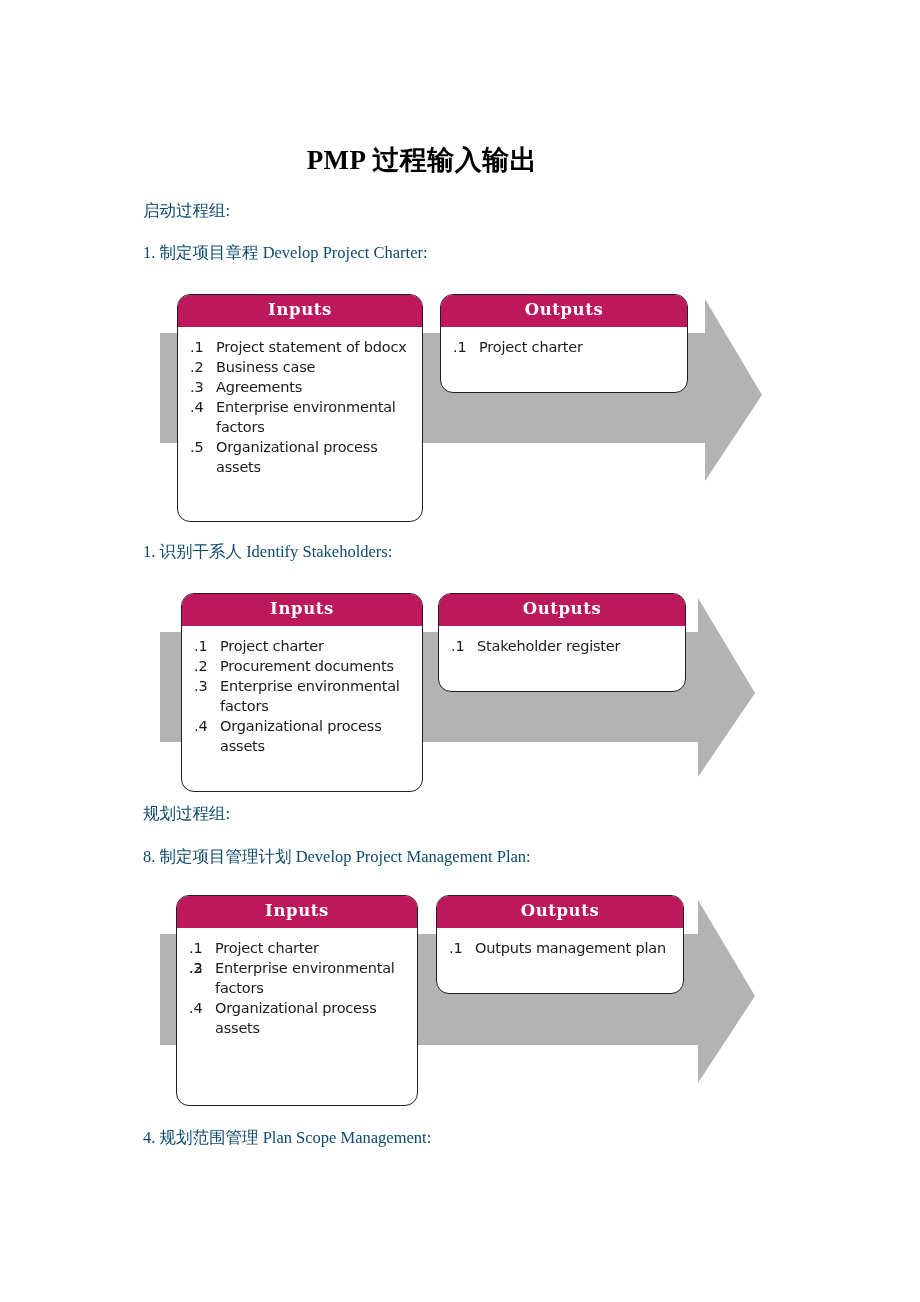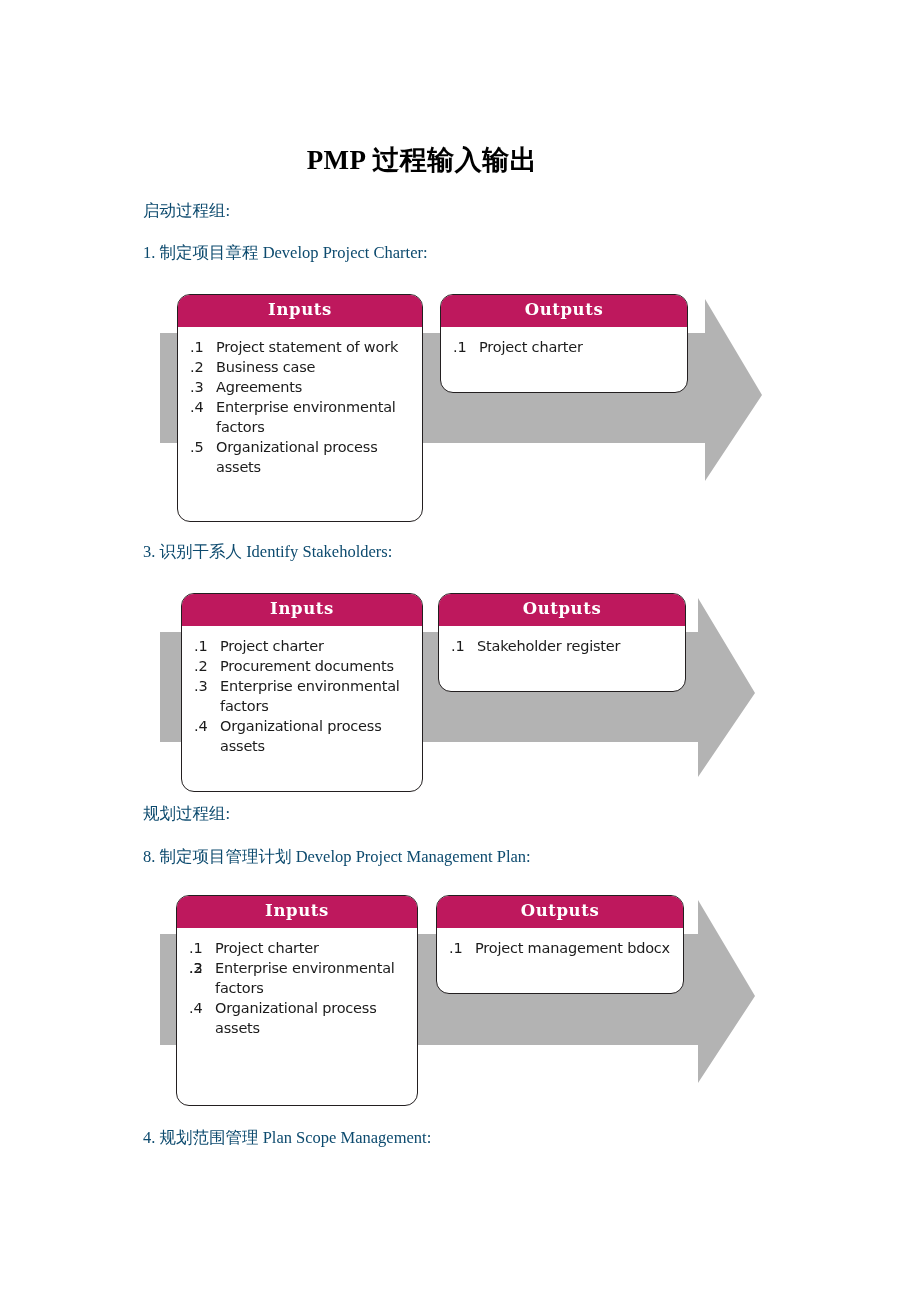--- a/index.html
+++ b/index.html
@@ -145,35 +145,35 @@
 </style>
 </head>
 <body>
 
 <div class="page">
 
   <div class="doc-title">PMP 过程输入输出</div>
 
   <div class="para p-qidong">启动过程组:</div>
   <div class="para p-item1">1. 制定项目章程 Develop Project Charter:</div>
-  <div class="para p-item2">3. 识别干系人 Identify Stakeholders:</div>
+  <div class="para p-item2">1. 识别干系人 Identify Stakeholders:</div>
   <div class="para p-guihua">规划过程组:</div>
   <div class="para p-item3">8. 制定项目管理计划 Develop Project Management Plan:</div>
   <div class="para p-item4">4. 规划范围管理 Plan Scope Management:</div>
 
   <div class="diagram dg1">
     <svg class="arrow" width="920" height="240" viewBox="0 0 920 240">
       <polygon points="160,48 705,48 705,14 762,110 705,196 705,158 160,158" fill="#b3b3b3"></polygon>
     </svg>
 
     <div class="iobox box-in">
       <div class="hdr">Inputs</div>
       <div class="body">
         <ol class="items">
-          <li><span class="num">.1</span><span>Project statement of work</span></li>
+          <li><span class="num">.1</span><span>Project statement of bdocx</span></li>
           <li><span class="num">.2</span><span>Business case</span></li>
           <li><span class="num">.3</span><span>Agreements</span></li>
           <li><span class="num">.4</span><span>Enterprise environmental factors</span></li>
           <li><span class="num">.5</span><span>Organizational process assets</span></li>
         </ol>
       </div>
     </div>
 
     <div class="iobox box-out">
       <div class="hdr">Outputs</div>
@@ -226,20 +226,20 @@
           <li><span class="num">.3</span><span>Enterprise environmental factors</span></li>
           <li><span class="num">.4</span><span>Organizational process assets</span></li>
         </ol>
       </div>
     </div>
 
     <div class="iobox box-out">
       <div class="hdr">Outputs</div>
       <div class="body">
         <ol class="items">
-          <li><span class="num">.1</span><span>Project management bdocx</span></li>
+          <li><span class="num">.1</span><span>Outputs management plan</span></li>
         </ol>
       </div>
     </div>
   </div>
 
 
 </div>
 
 </body></html>

